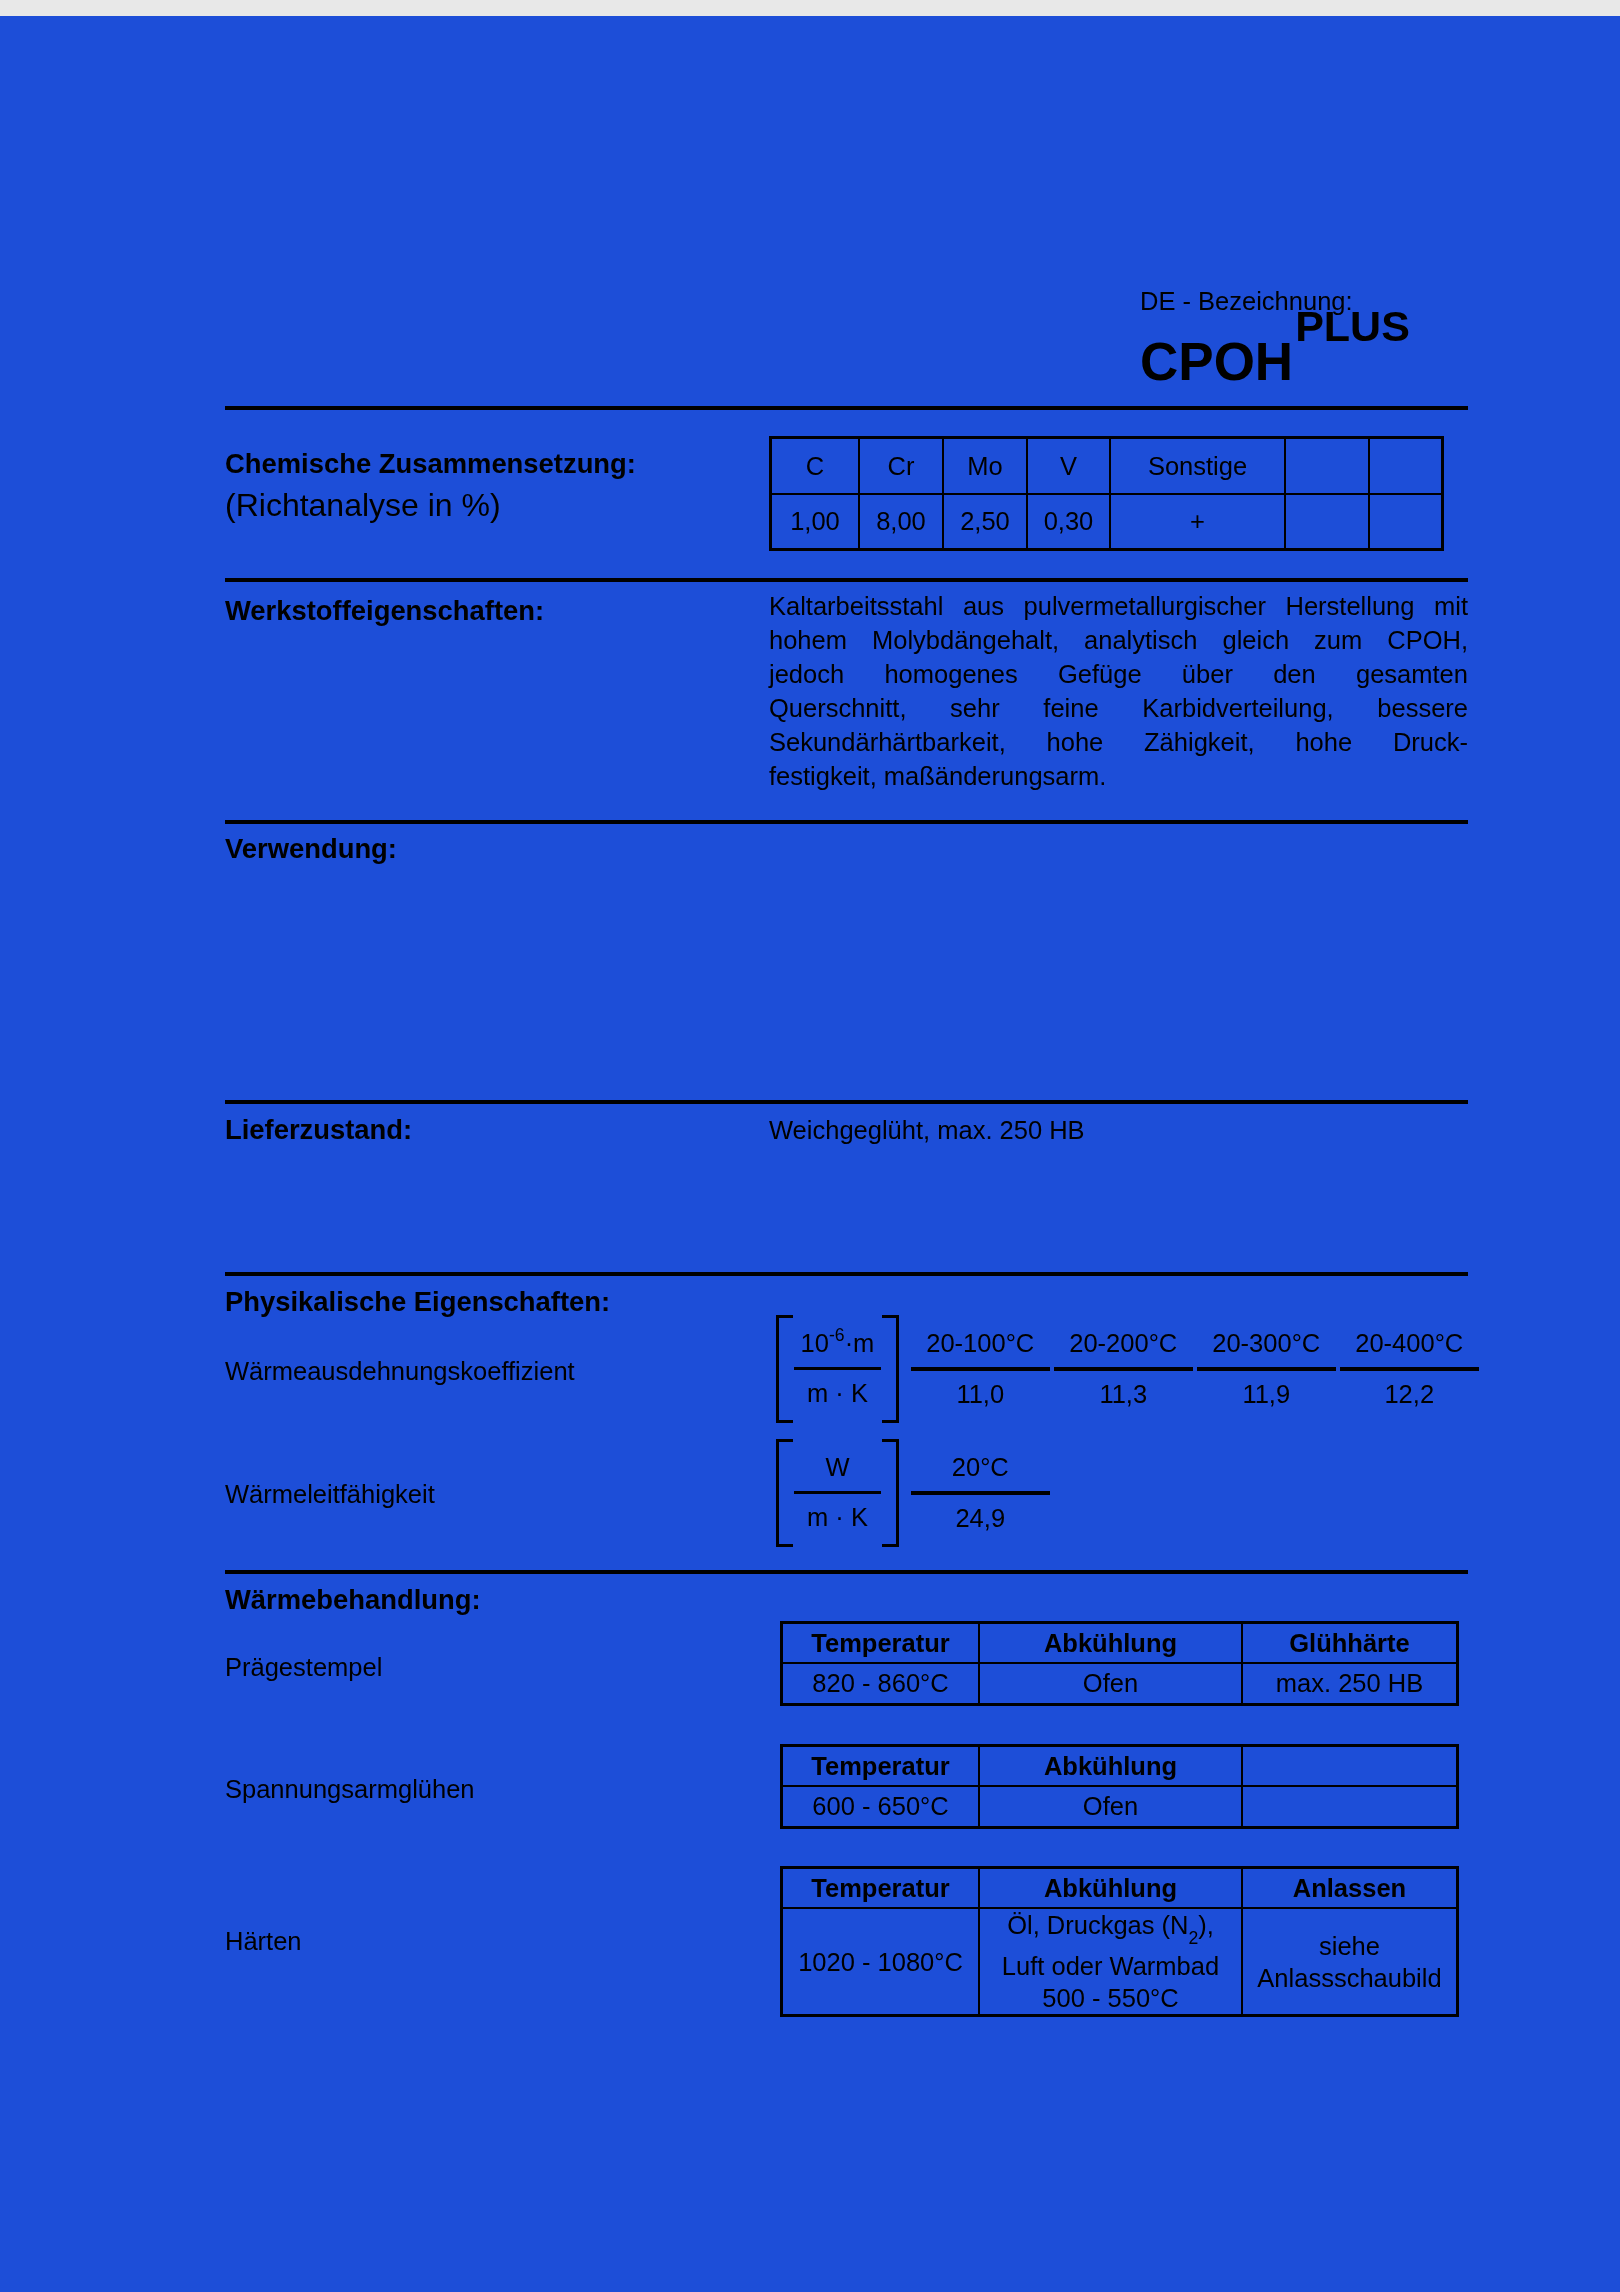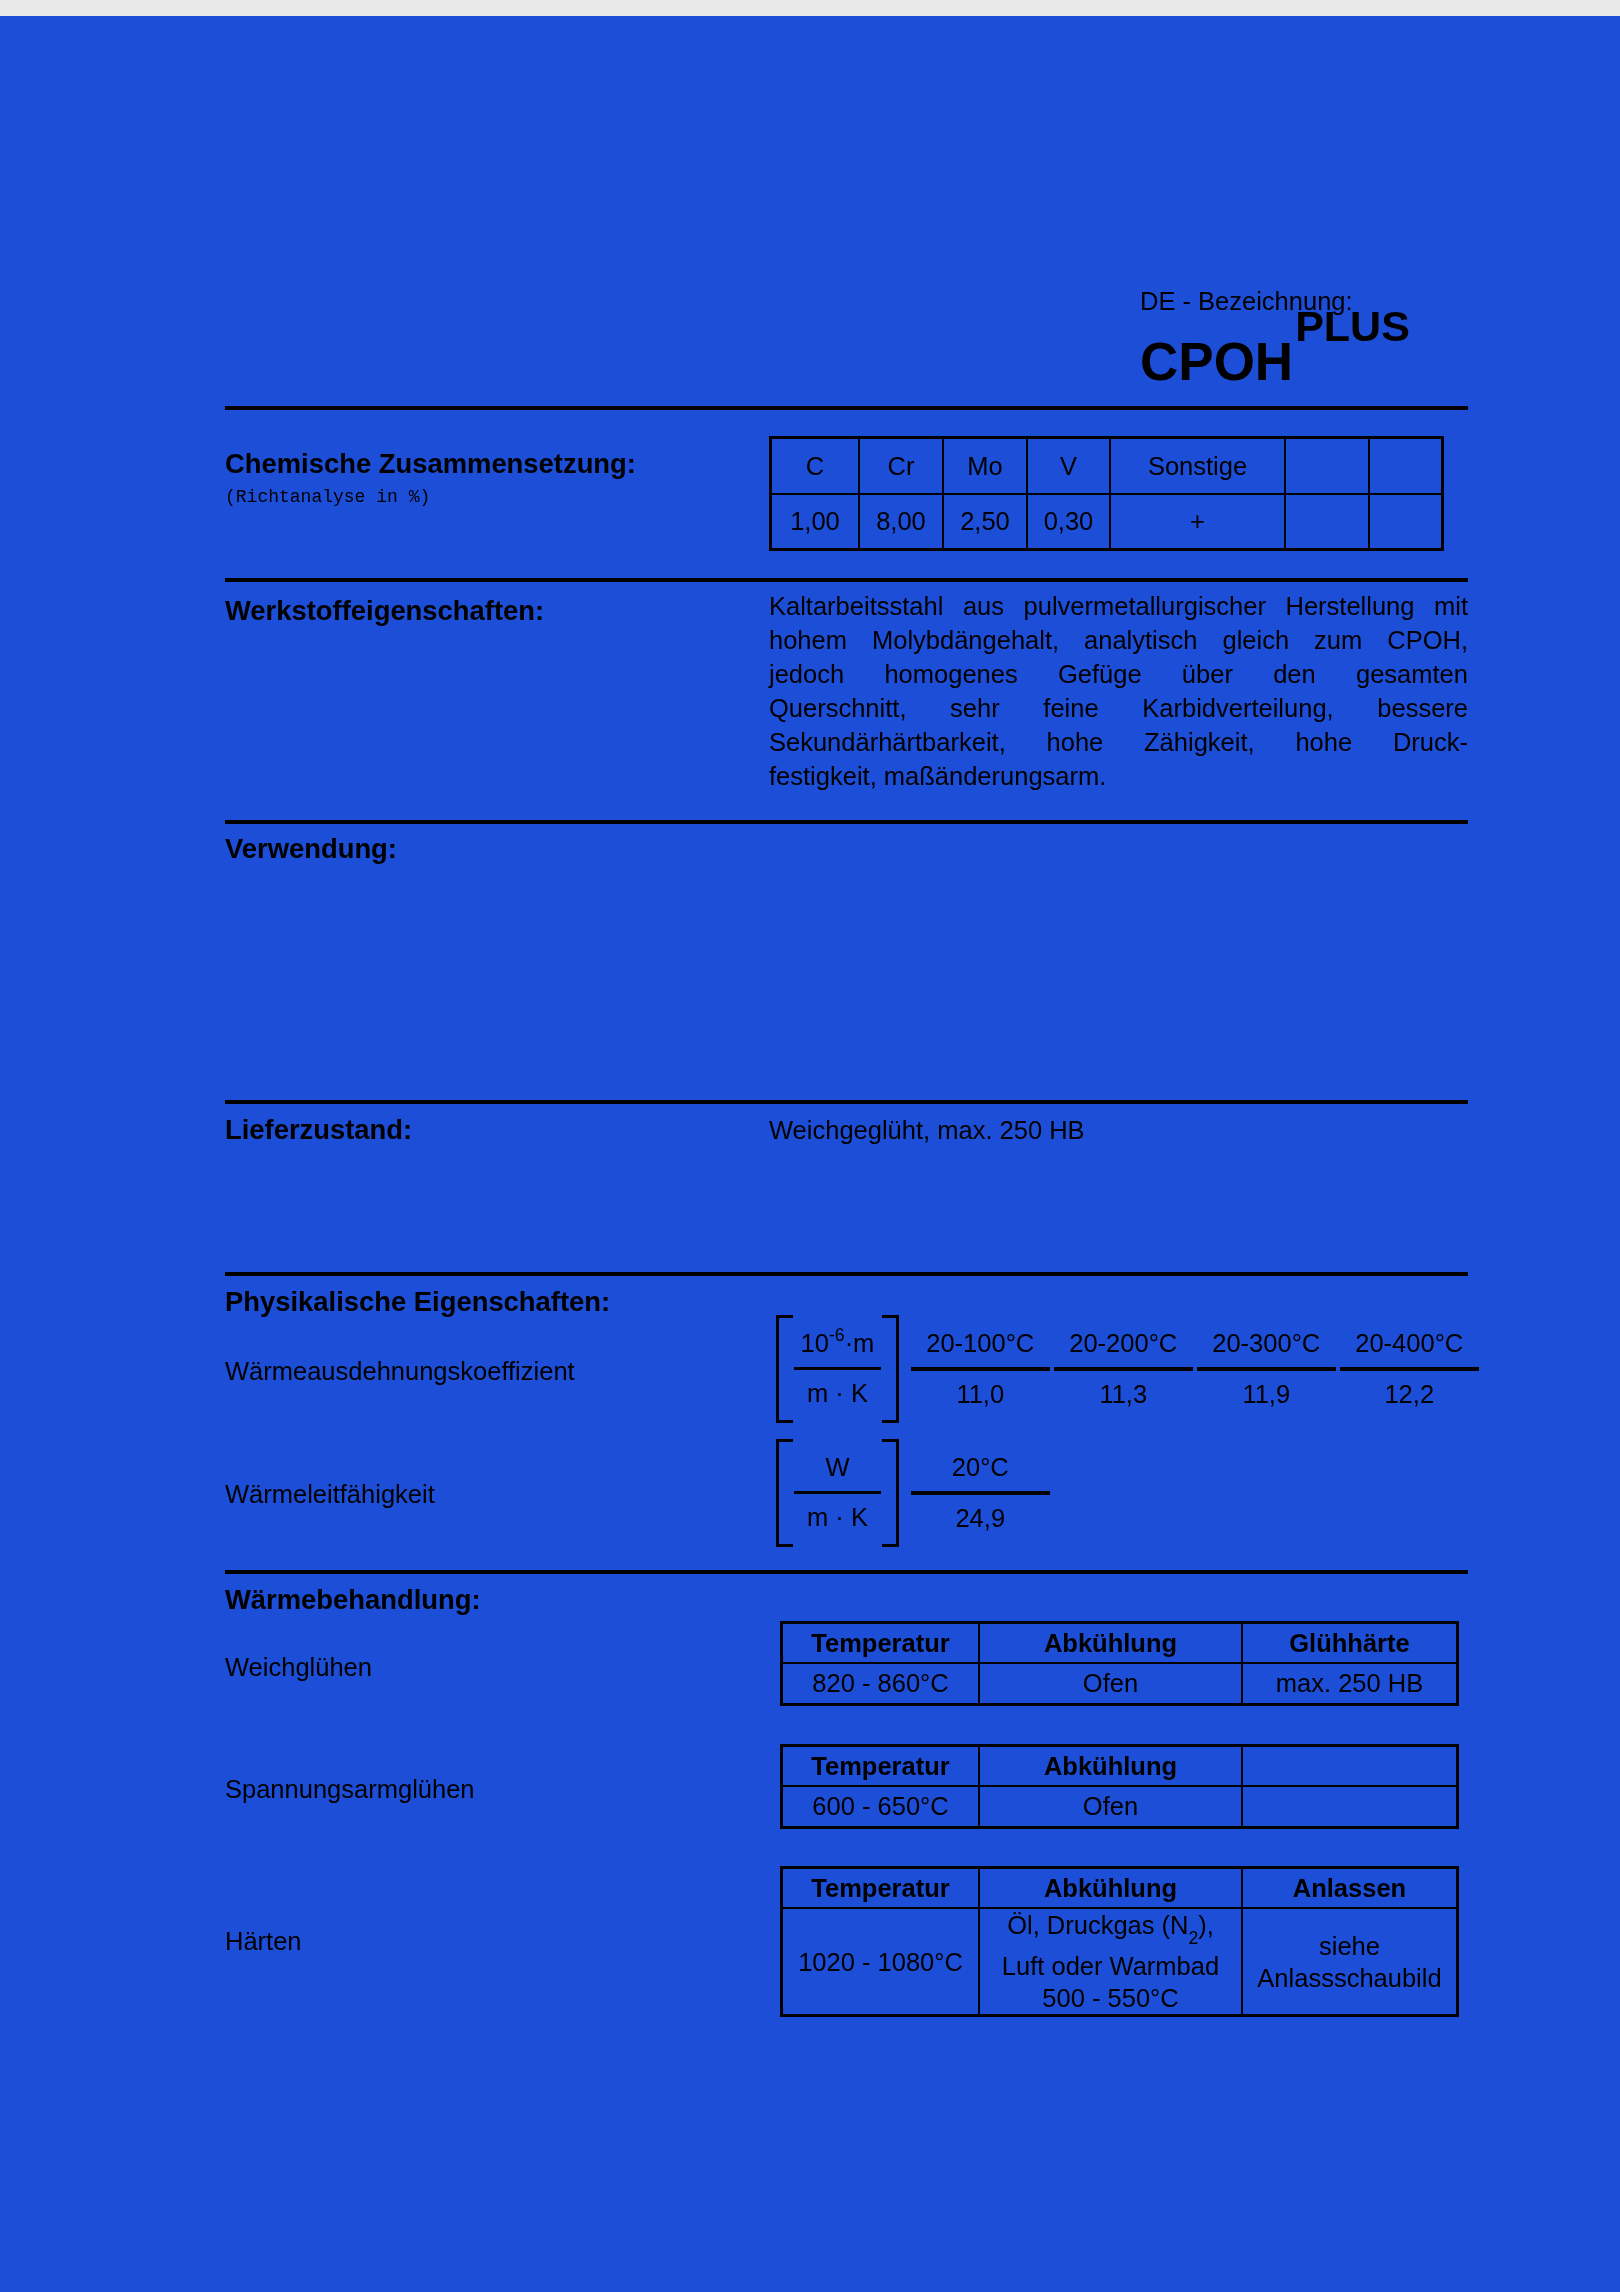--- a/index.html
+++ b/index.html
@@ -9,21 +9,21 @@
     background:#1d4ed8;
     font-family:"Liberation Sans", sans-serif;
     color:#000;
     margin:16px auto;
     overflow:hidden;
   }
   .abs{position:absolute;}
   .rule{position:absolute;left:225px;width:1243px;height:3.9px;background:#000;}
   .heading{font-size:27.4px;font-weight:bold;white-space:nowrap;}
   .label{font-size:25.5px;white-space:nowrap;}
-  .small-note{font-size:18px;white-space:nowrap;font-family:Liberation Mono, monospace;}
+  .small-note{font-size:32px;white-space:nowrap;}
   .doc-title{font-size:49px;font-weight:bold;letter-spacing:-1px;white-space:nowrap;}
   .de-label{font-size:25.5px;white-space:nowrap;}
   .brand{font-size:53px;font-weight:bold;white-space:nowrap;}
   .brand sup{font-size:43px;position:relative;top:-19.6px;left:2px;}
 
   
   table.chem{border-collapse:collapse;border:3.9px solid #000;table-layout:fixed;}
   table.chem td{border:2.9px solid #000;text-align:center;vertical-align:middle;font-size:25.5px;padding:0;}
   table.chem tr.hrow td{height:54px;}
   table.chem tr.vrow td{height:53px;}
@@ -171,21 +171,21 @@
         <div class="pcol-bar"></div>
         <div class="pcol-bot">24,9</div>
       </div>
     </div>
   </div>
 
   <div class="rule" style="top:1554px;"></div>
 
   <div class="abs heading" style="left:225px;top:1568px;">Wärmebehandlung:</div>
 
-  <div class="abs label" style="left:225px;top:1637px;">Weichglühen</div>
+  <div class="abs label" style="left:225px;top:1637px;">Prägestempel</div>
   <table class="ht abs" style="left:780px;top:1605px;">
     <tbody>
         <tr class="hrow">
       <td class="hw0">Temperatur</td>
       <td class="hw1">Abkühlung</td>
       <td class="hw2">Glühhärte</td>
     </tr>
     <tr class="vrow">
       <td>820 - 860°C</td>
       <td>Ofen</td>

